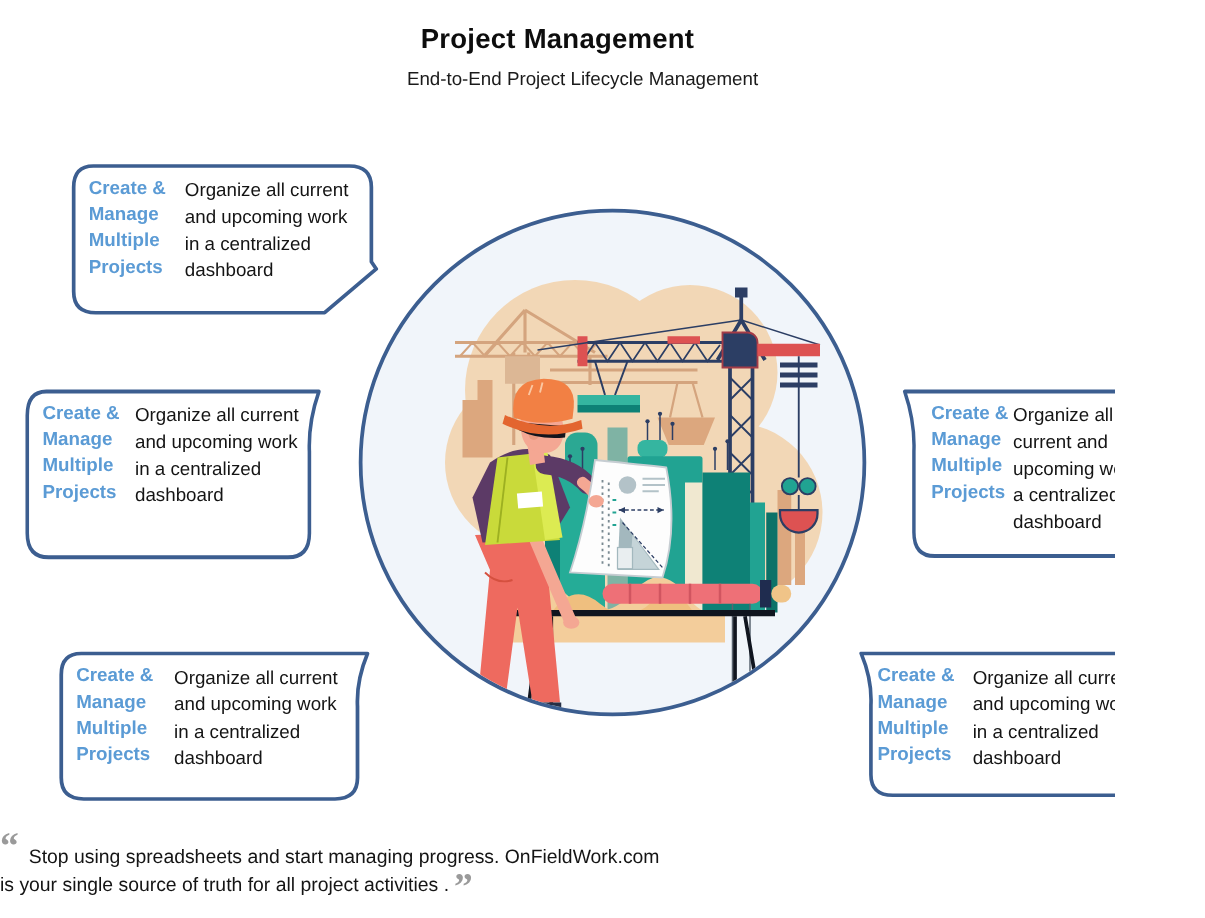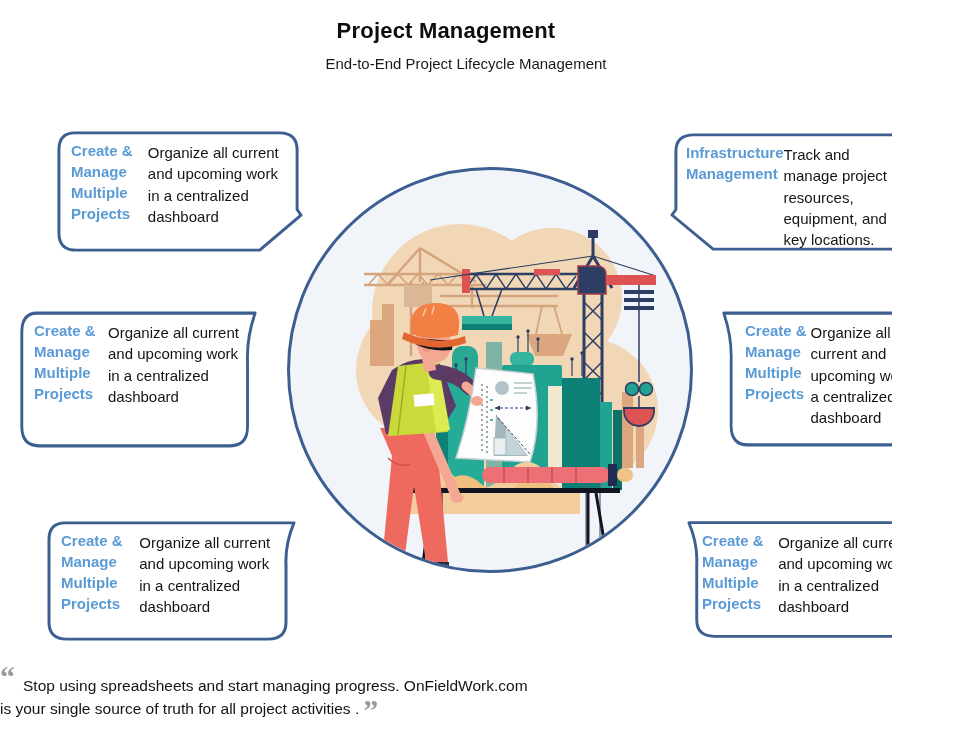--- a/index.html
+++ b/index.html
@@ -226,29 +226,20 @@
   <div class="callout pos-bl">
     <svg class="bubble" viewBox="0 0 252 130" preserveAspectRatio="none">
       <path d="M20 3 H249 Q240 26 241 48 V109 Q241 127 223 127 H22 Q4 127 4 109 V21 Q4 3 20 3 Z"></path>
     </svg>
     <div class="callout-text">
       <div class="callout-heading">Create &amp; Manage Multiple Projects</div>
       <div class="callout-body">Organize all current and upcoming work in a centralized dashboard</div>
     </div>
   </div>
 
-  <div class="callout pos-tr">
-    <svg class="bubble" viewBox="0 0 252 130" preserveAspectRatio="none">
-      <path d="M24 3 H232 Q248 3 248 21 V109 Q248 127 230 127 H44 L2 90 L6 84 V21 Q6 3 24 3 Z"></path>
-    </svg>
-    <div class="callout-text">
-      <div class="callout-heading">Infrastructure Management</div>
-      <div class="callout-body">Track and manage project resources, equipment, and key locations.</div>
-    </div>
-  </div>
 
   <div class="callout pos-mr">
     <svg class="bubble" viewBox="0 0 252 130" preserveAspectRatio="none">
       <path d="M3 3 H232 Q248 3 248 21 V109 Q248 127 230 127 H29 Q11 127 11 109 V48 Q12 26 3 3 Z"></path>
     </svg>
     <div class="callout-text">
       <div class="callout-heading">Create &amp; Manage Multiple Projects</div>
       <div class="callout-body">Organize all current and upcoming work in a centralized dashboard</div>
     </div>
   </div>

